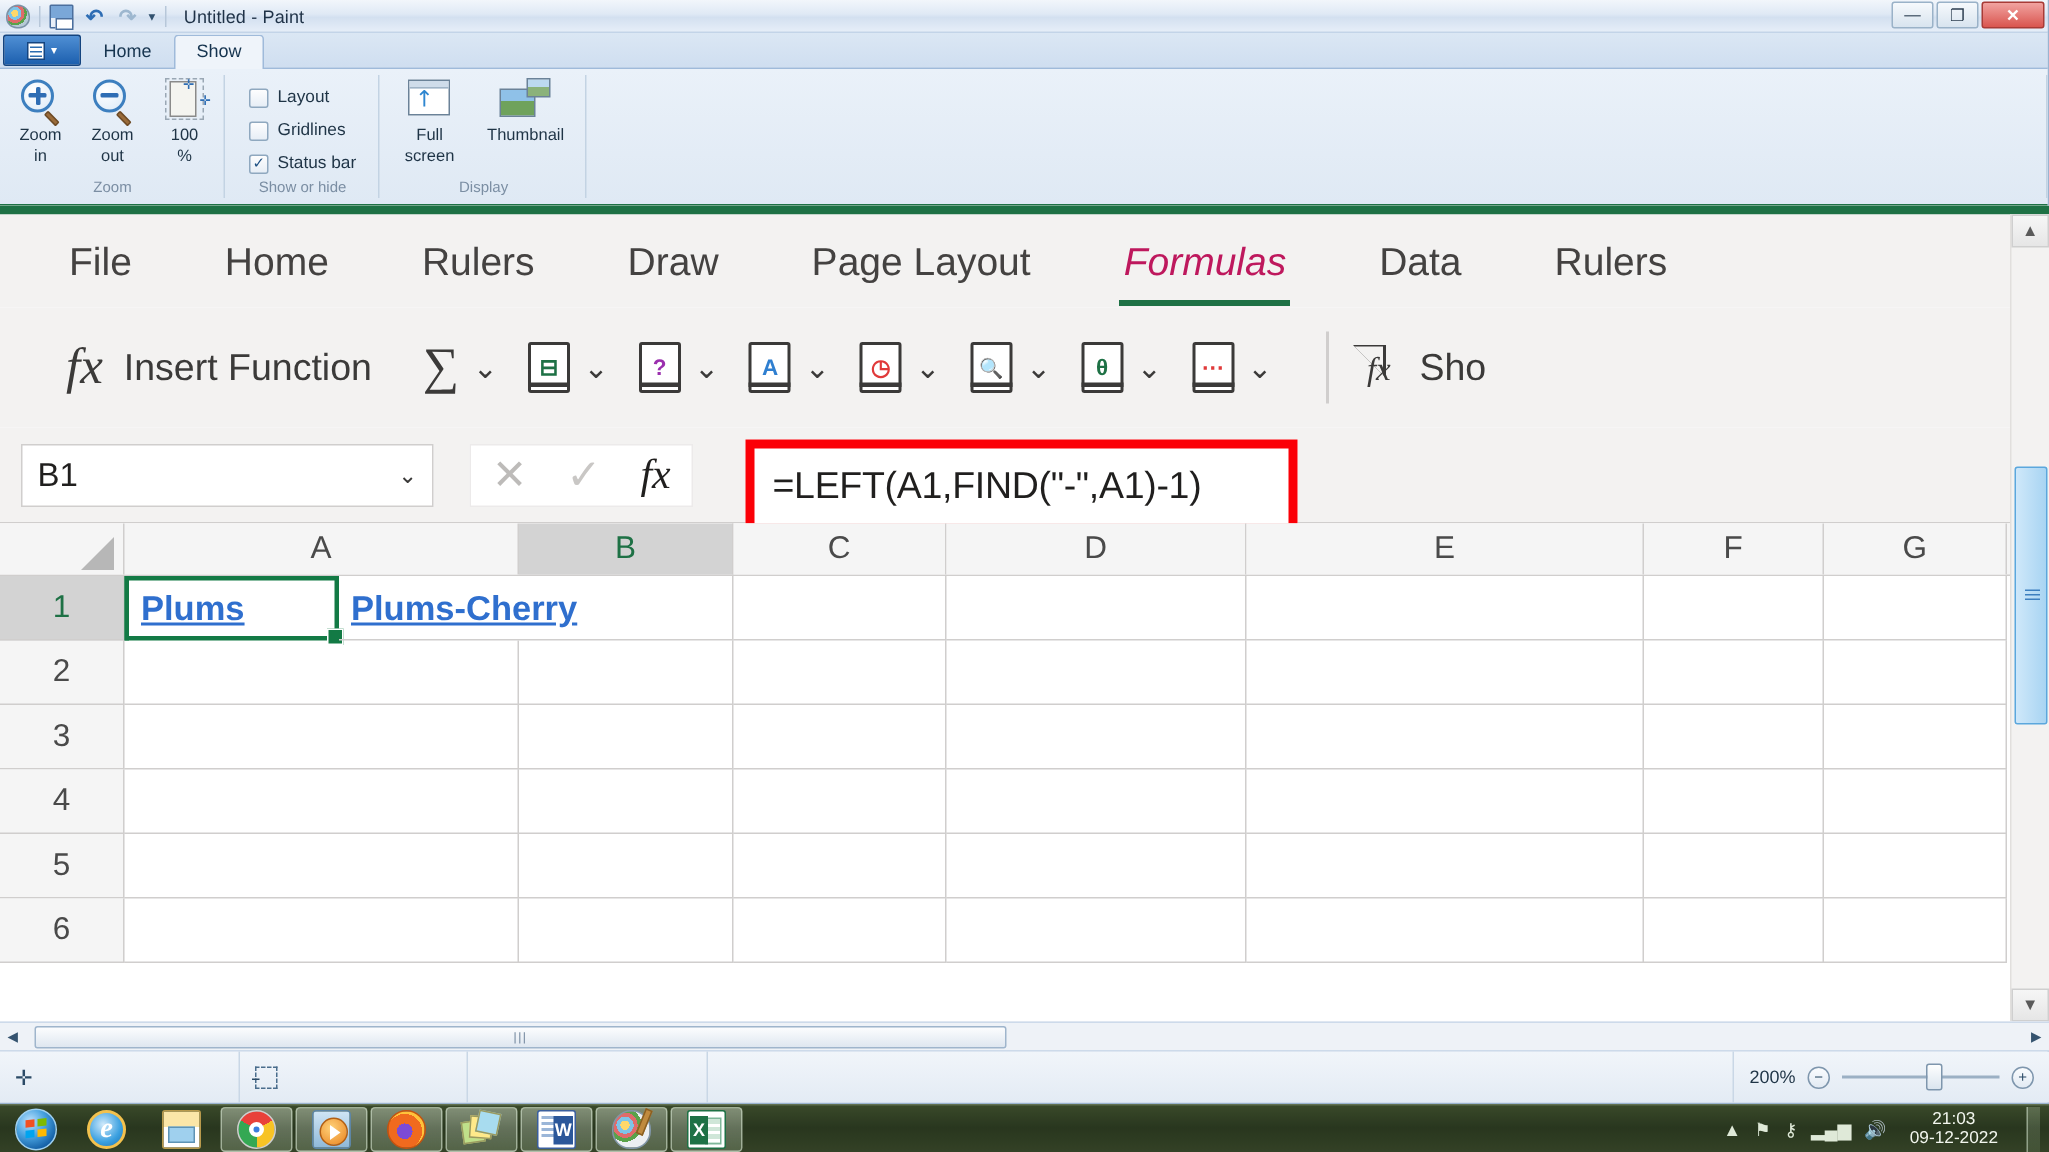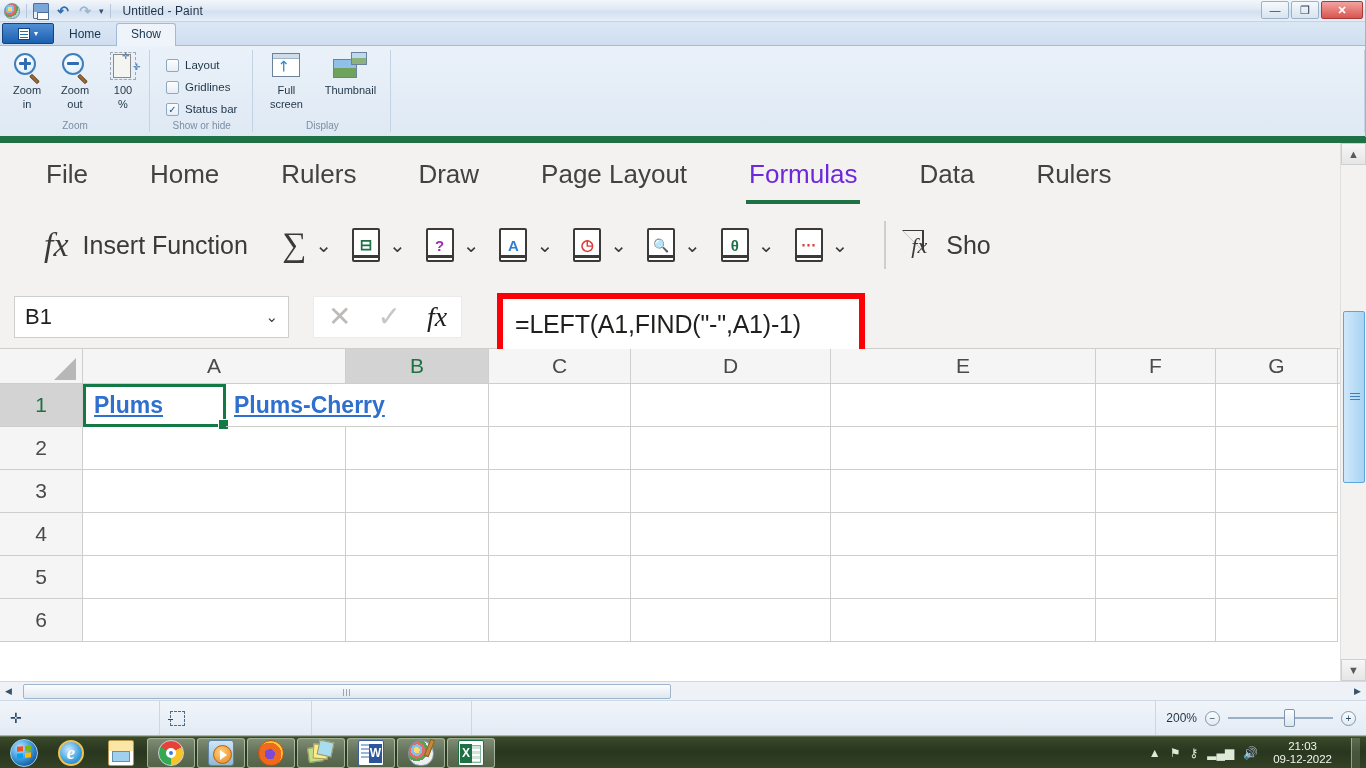--- a/index.html
+++ b/index.html
@@ -134,21 +134,21 @@
   }
   #excel-topborder{ height:6px; background:#1e7145; }
   #excel-tabs{
     height:62px; background:#f3f2f1; display:flex; align-items:center; padding-left:46px; gap:0;
     position:relative;
   }
   .x-tab{
     font-size:26px; color:#444241; padding:0 0; margin-right:62px; position:relative;
     font-family:"Liberation Sans", sans-serif; white-space:nowrap;
   }
-  .x-tab.active{ color:#6d28d9; }
+  .x-tab.active{ color:#be185d;font-style:italic; }
   .x-tab.active:after{
     content:""; position:absolute; left:-3px; right:-3px; bottom:-14px; height:4px; background:#1e7145;
   }
   #excel-ribbon{
     height:80px; background:#f3f2f1; display:flex; align-items:center; padding-left:44px;
     position:relative;
   }
   .fx-big{ font-size:34px; font-style:italic; color:#3b3a39; font-family:"Liberation Serif", serif; margin-right:14px;}
   .ins-fn{ font-size:25px; color:#3b3a39; margin-right:34px; white-space:nowrap;}
   .rb-cell{ display:flex; align-items:center; margin-right:20px;}

